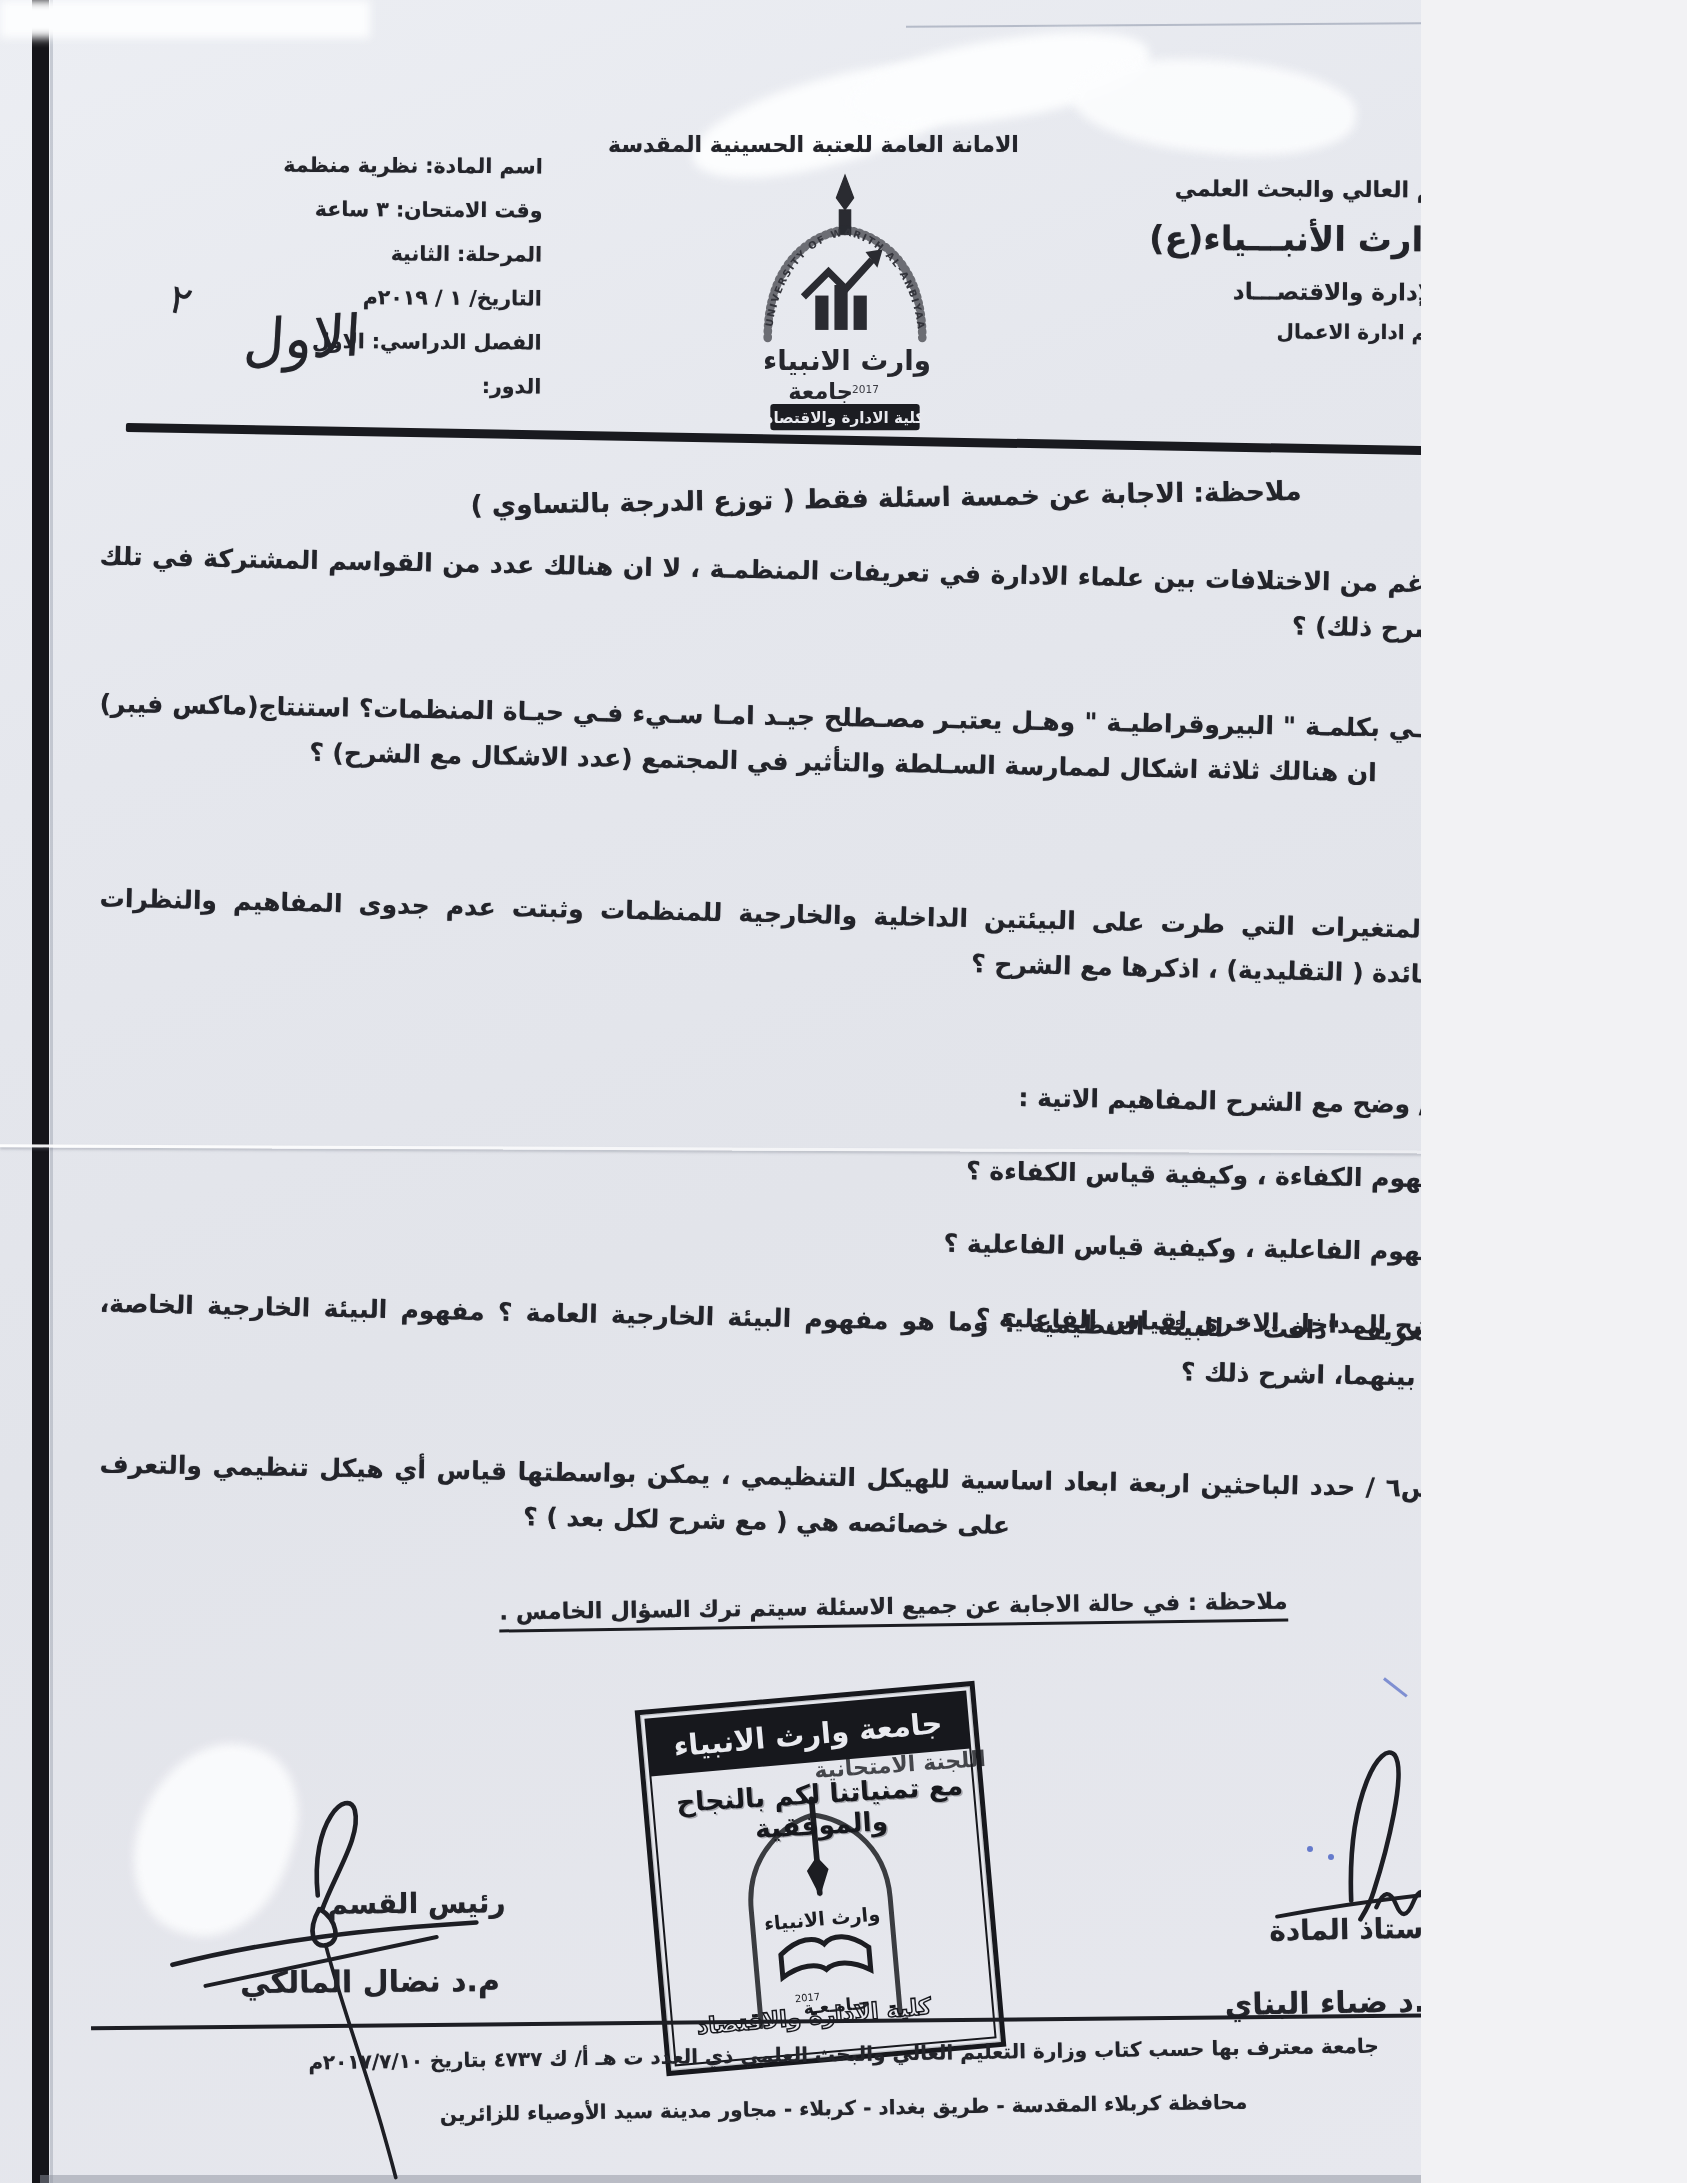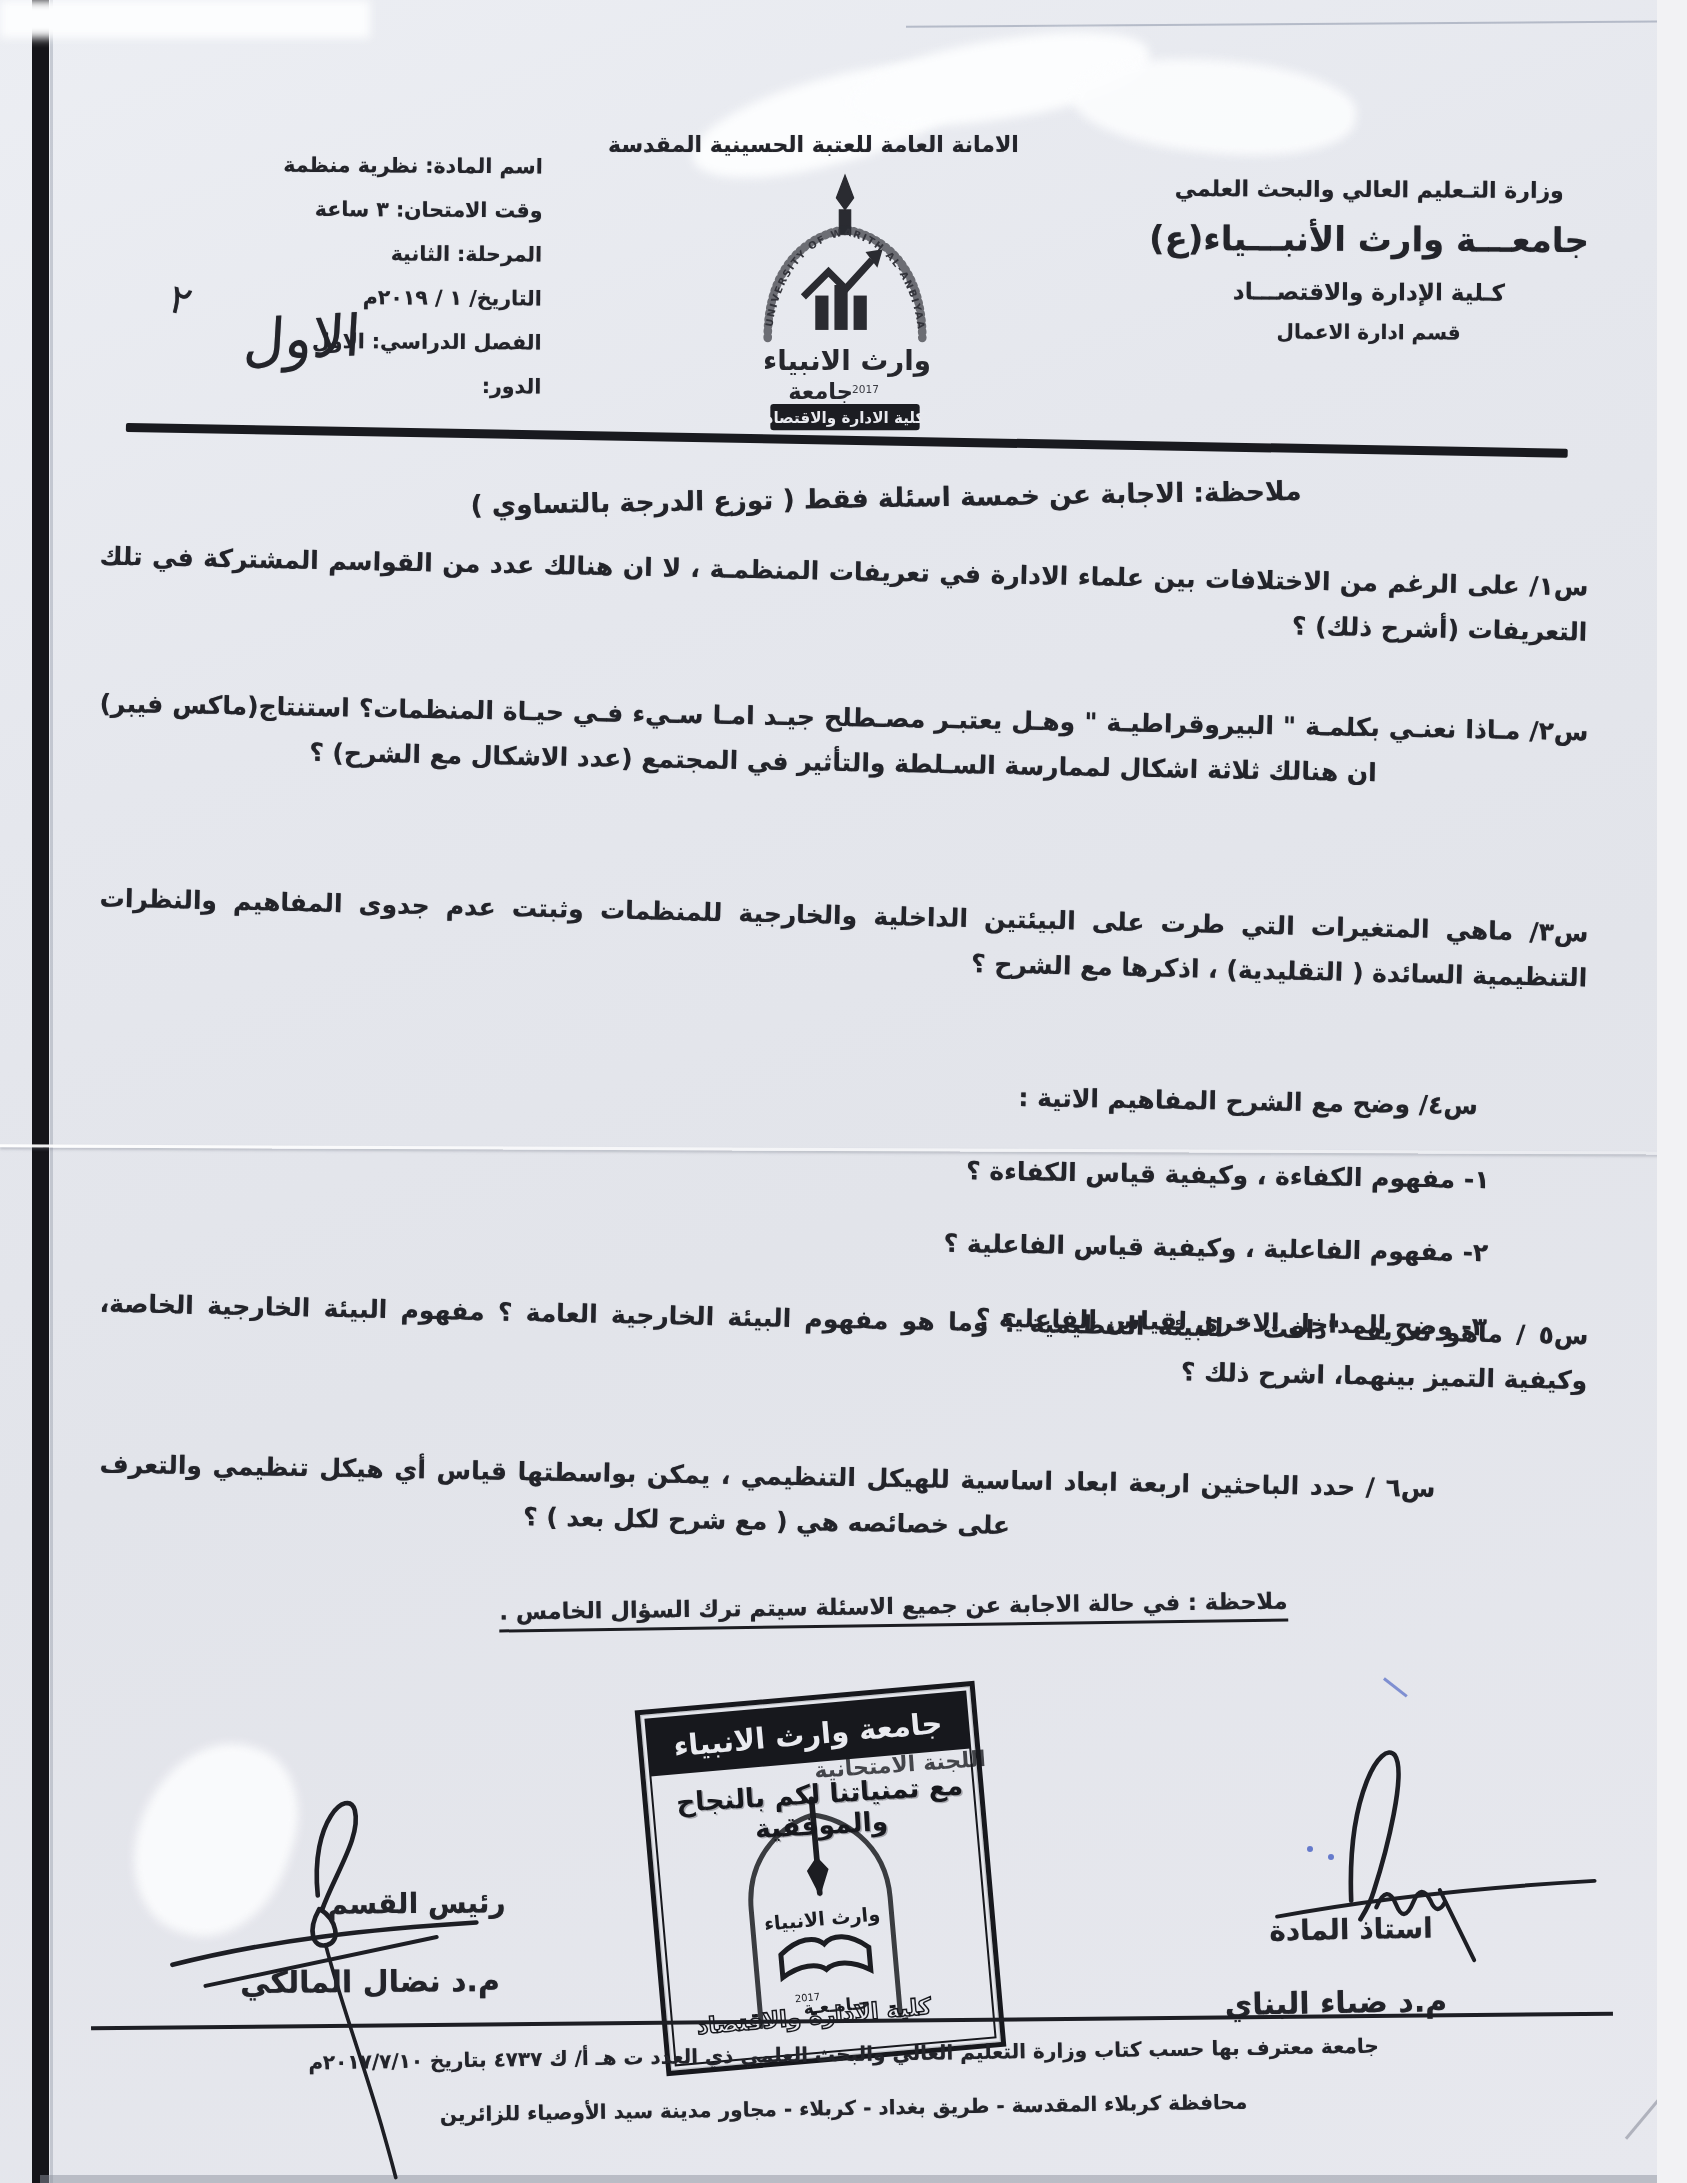--- a/index.html
+++ b/index.html
@@ -6,21 +6,21 @@
     --ink:#23242a;
     --stamp-ink:#17181d;
   }
   html,body{margin:0;padding:0;}
   body{
     width:1687px;height:2183px;overflow:hidden;
     font-family:"DejaVu Sans", sans-serif;
     background:#f2f2f4;
   }
   #paper{
-    position:relative;width:1657px;height:2183px;overflow:hidden;
+    position:relative;width:1421px;height:2183px;overflow:hidden;
     background:linear-gradient(160deg,#eceef3 0%,#e5e7ed 30%,#e2e4ea 55%,#e7e8ee 100%);
     color:var(--ink);
   }
   .abs{position:absolute;}
   .rtl{direction:rtl;}
   .ink{color:var(--ink);text-shadow:0 0 0.8px rgba(30,30,40,.5);}
   
   .edge-left{left:32px;top:0;width:17px;height:2183px;background:#15151a;}
   .edge-left2{left:50px;top:0;width:3.3px;height:2183px;background:#9aa0ad;opacity:.45;}
   .edge-bottom{left:40px;top:2175px;width:1647px;height:8px;background:#8d929e;opacity:.5;}

